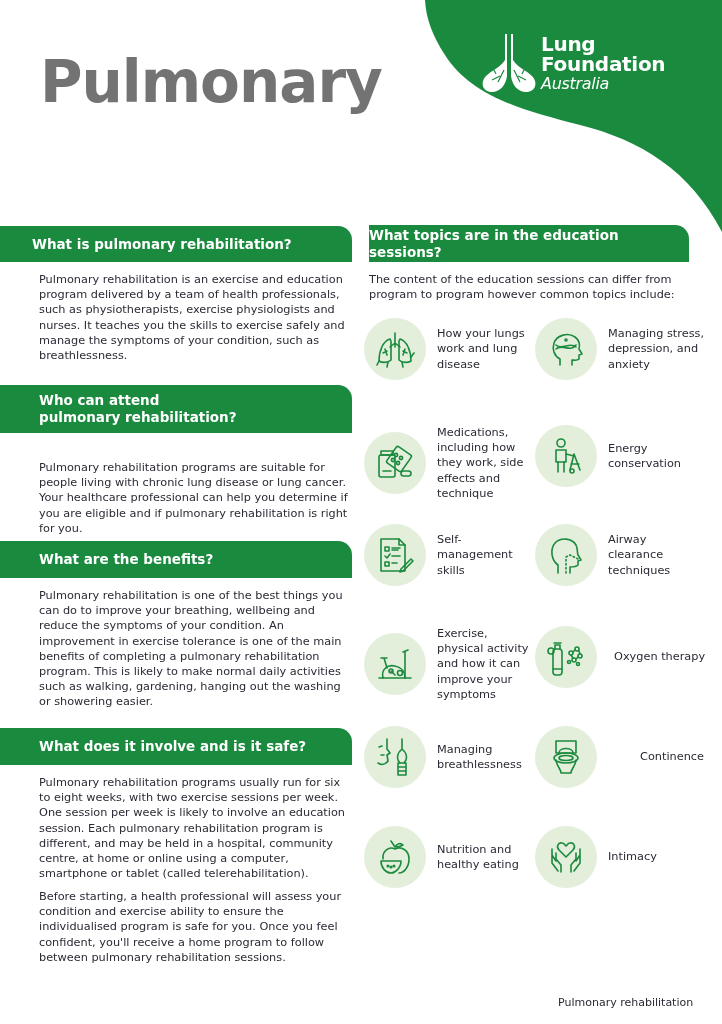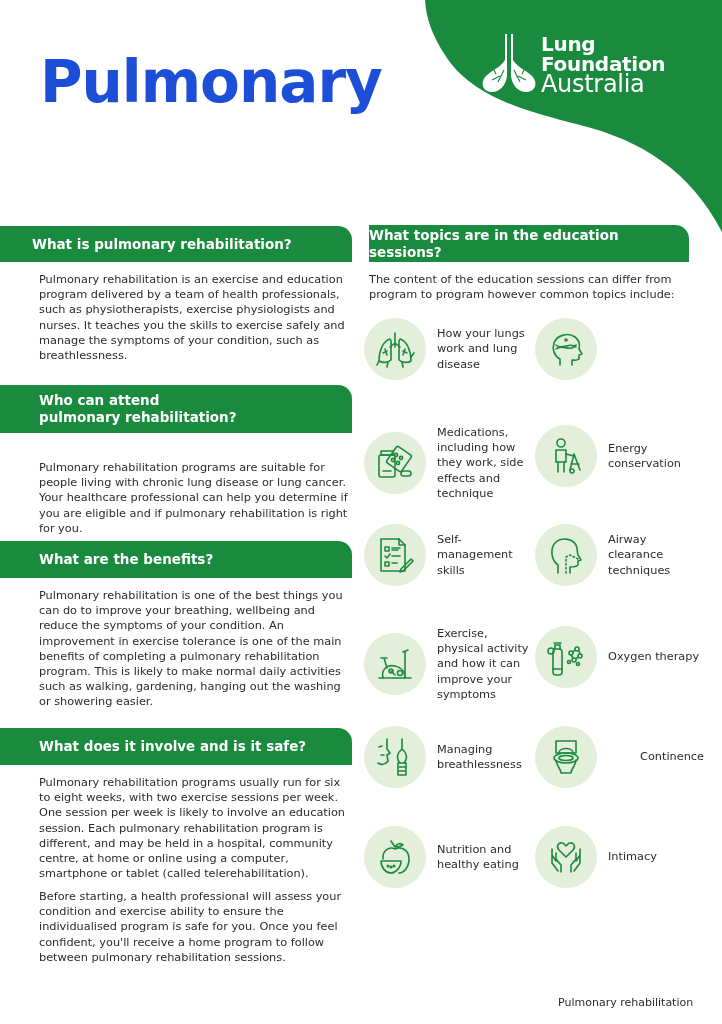--- a/index.html
+++ b/index.html
@@ -4,23 +4,23 @@
 <style>
   * { box-sizing: border-box; margin: 0; padding: 0; }
   html, body { width: 722px; height: 1024px; background: #ffffff; overflow: hidden; }
   body { position: relative; font-family: "DejaVu Sans", "Liberation Sans", sans-serif; color: #2a2a35; }
 
   .wave { position: absolute; top: 0; left: 0; width: 722px; height: 240px; z-index: 0; }
   .logo { position: absolute; top: 30px; left: 478px; display: flex; align-items: center; z-index: 2; }
   .logo svg { width: 62px; height: 68px; }
   .logo-text { margin-left: 1px; color: #ffffff; line-height: 20px; }
   .logo-text .l1, .logo-text .l2 { font-weight: bold; font-size: 20px; display: block; letter-spacing: -0.3px; }
-  .logo-text .l3 { font-size: 24px; display: block; letter-spacing: -0.3px; }
-
-  .title { position: absolute; left: 40px; top: 50px; z-index: 2; color: #1d4ed8; font-weight: bold; font-size: 58px; line-height: 64px; letter-spacing: -1px; }
+  .logo-text .l3 { font-size: 16px; display: block; letter-spacing: -0.3px; font-style: italic; }
+
+  .title { position: absolute; left: 40px; top: 50px; z-index: 2; color: #737373; font-weight: bold; font-size: 58px; line-height: 64px; letter-spacing: -1px; }
 
   .hdr { position: absolute; background: #1a8a3e; color: #ffffff; font-weight: bold; font-size: 13.5px; border-top-right-radius: 14px; z-index: 2; display: flex; align-items: center; }
   .hdr.left { left: 0; width: 352px; padding-left: 39px; }
   .hdr.right { left: 369px; width: 320px; }
   .hdr span { display: block; line-height: 17px; }
 
   .para { position: absolute; font-size: 11.3px; line-height: 15.2px; color: #2a2a35; z-index: 2; }
   .para.left { left: 39px; width: 310px; }
 
   .topic { position: absolute; display: flex; align-items: center; z-index: 2; }
@@ -96,20 +96,21 @@
   <div class="label">How your lungs work and lung disease</div>
 </div>
 <div class="topic" style="left:535px;top:318px;">
   <div class="circle">
       <svg viewBox="0 0 44 44" fill="none" stroke="#1a8a3e" stroke-width="1.6" stroke-linecap="round" stroke-linejoin="round">
     <path d="M16 38 V32 C 10 29, 8 22, 10 16 C 13 8, 24 5, 31 10 C 35 13, 36 18, 35 22 L38 27 L35 28 L35 32 C 33 34, 30 33, 28 33 V38"></path>
     <path d="M12 18 C 18 24, 26 14, 32 20 M12 22 C 18 16, 26 26, 32 18"></path>
     <circle cx="22" cy="13" r="1"></circle>
   </svg>
     </div>
+  <div class="label">Managing stress, depression, and anxiety</div>
 </div>
 
 <div class="topic" style="left:364px;top:425px;align-items:center;">
   <div class="circle">
       <svg viewBox="0 0 44 44" fill="none" stroke="#1a8a3e" stroke-width="1.6" stroke-linecap="round" stroke-linejoin="round">
     <rect x="6" y="14" width="16" height="22" rx="2"></rect>
     <rect x="8" y="10" width="12" height="4"></rect>
     <path d="M10 30 H18"></path>
     <rect x="17" y="8" width="18" height="20" rx="2" transform="rotate(35 26 18)"></rect>
     <circle cx="23" cy="14" r="1.6"></circle>
@@ -167,21 +168,21 @@
     <path d="M10 36 C 8 28, 14 22, 22 24 C 30 26, 32 30, 32 36"></path>
     <path d="M32 36 V10 M30 10 L35 8"></path>
     <path d="M8 16 H14 M11 16 L14 26"></path>
     <circle cx="18" cy="29" r="2"></circle>
         <path d="M18 29 L22 33"></path>
     <circle cx="27" cy="31" r="2.5"></circle>
   </svg>
     </div>
   <div class="label">Exercise, physical activity and how it can improve your symptoms</div>
 </div>
-<div class="topic" style="left:535px;top:626px;">
+<div class="topic" style="left:535px;top:626px;gap:6px;">
   <div class="circle">
       <svg viewBox="0 0 44 44" fill="none" stroke="#1a8a3e" stroke-width="1.6" stroke-linecap="round" stroke-linejoin="round">
     <rect x="9" y="14" width="9" height="26" rx="3"></rect>
     <path d="M11 14 V10 H16 V14 M10 8 H17 M9 34 H18"></path>
     <circle cx="7" cy="16" r="3"></circle>
     <circle cx="27" cy="18" r="2"></circle>
         <circle cx="33" cy="14" r="2"></circle>
         <circle cx="36" cy="21" r="2"></circle>
         <circle cx="30" cy="25" r="2"></circle>
         <circle cx="25" cy="27" r="1.5"></circle>

